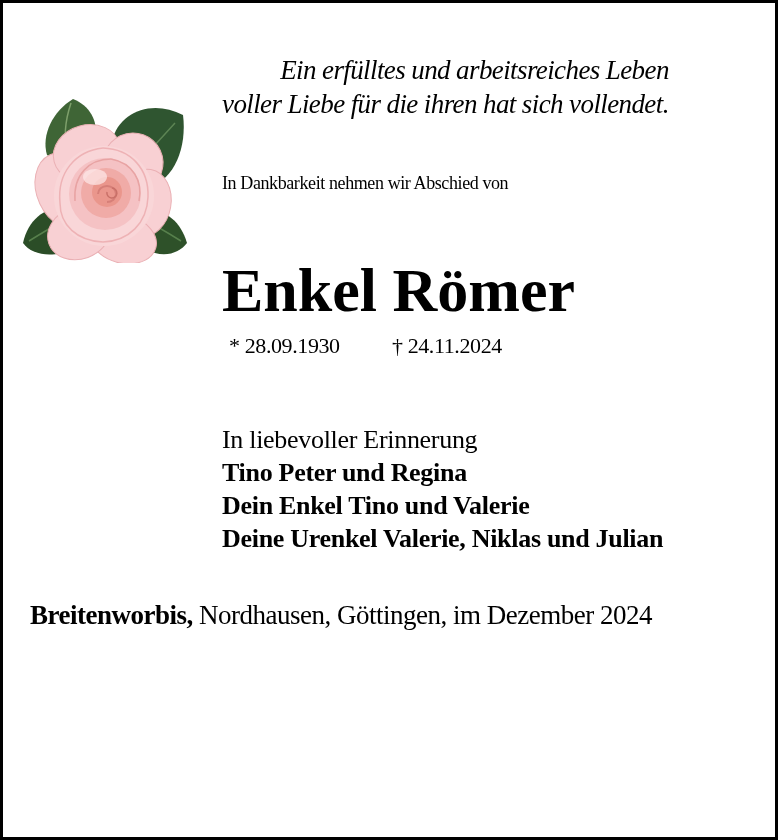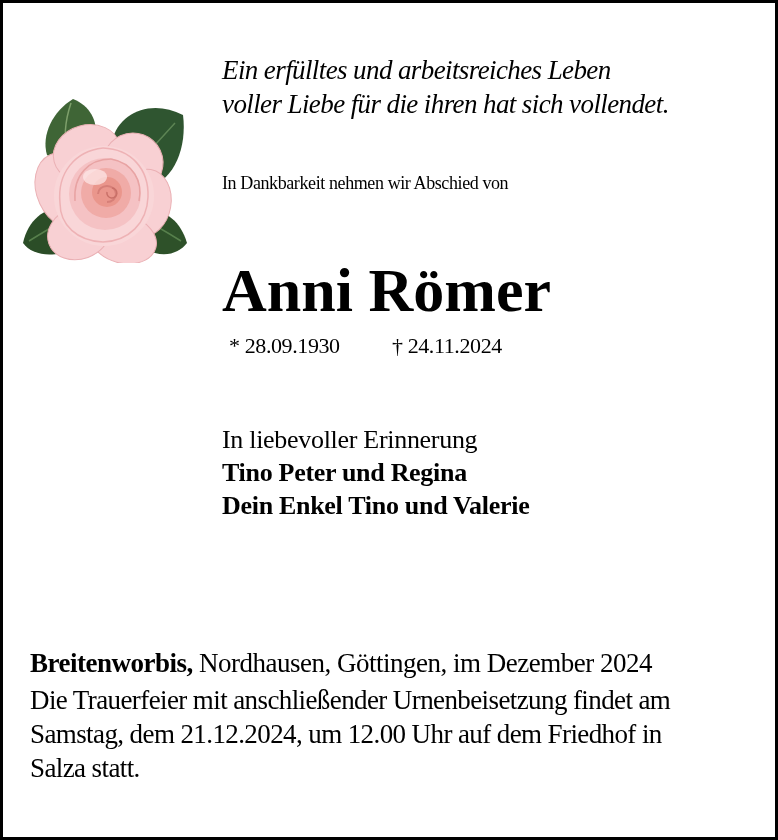--- a/index.html
+++ b/index.html
@@ -13,20 +13,21 @@
     color:#000000;
     overflow:hidden;
   }
   .abs{position:absolute;}
   .epitaph{
     left:219px;top:50px;
     font-style:italic;
     font-size:27px;line-height:34px;
     letter-spacing:-0.6px;
     white-space:nowrap;
+    text-align:right;
   }
   .intro{
     left:219px;top:170px;
     font-size:18px;
     letter-spacing:-0.4px;
     white-space:nowrap;
   }
   .name{
     left:219px;top:252px;
     font-size:62px;
@@ -46,21 +47,20 @@
     letter-spacing:-0.3px;
     white-space:nowrap;
     font-family:Liberation Serif, serif;
   }
   .memorial .bold{font-weight:bold;}
   .places{
     left:27px;top:597px;
     font-size:27px;
     letter-spacing:-0.5px;
     white-space:nowrap;
-    margin-top:48px;
   }
   .places .bold{font-weight:bold;}
   .funeral{
     left:27px;top:680px;
     font-size:27px;line-height:34px;
     letter-spacing:-0.6px;
     white-space:nowrap;
   }
   .rose{
     left:12px;top:90px;
@@ -108,40 +108,36 @@
     </g>
   </svg>
 
   <div class="abs epitaph">
     <div>Ein erfülltes und arbeitsreiches Leben</div>
     <div>voller Liebe für die ihren hat sich vollendet.</div>
   </div>
 
   <div class="abs intro">In Dankbarkeit nehmen wir Abschied von</div>
 
-  <div class="abs name">Anni Römer</div>
+  <div class="abs name">Enkel Römer</div>
 
   <div class="abs dates">
     <span>*</span>
     <span>28.09.1930</span>
     <span class="gap"></span>
     <span>†</span>
     <span>24.11.2024</span>
   </div>
 
   <div class="abs memorial">
     <div>In liebevoller Erinnerung</div>
     <div class="bold">Tino Peter und Regina</div>
     <div class="bold">Dein Enkel Tino und Valerie</div>
+    <div class="bold">Deine Urenkel Valerie, Niklas und Julian</div>
   </div>
 
   <div class="abs places">
     <span class="bold">Breitenworbis,</span>
     <span>Nordhausen, Göttingen, im Dezember 2024</span>
   </div>
 
-  <div class="abs funeral">
-    <div>Die Trauerfeier mit anschließender Urnenbeisetzung findet am</div>
-    <div>Samstag, dem 21.12.2024, um 12.00 Uhr auf dem Friedhof in</div>
-    <div>Salza statt.</div>
-  </div>
 
 </div>
 
 </body></html>

